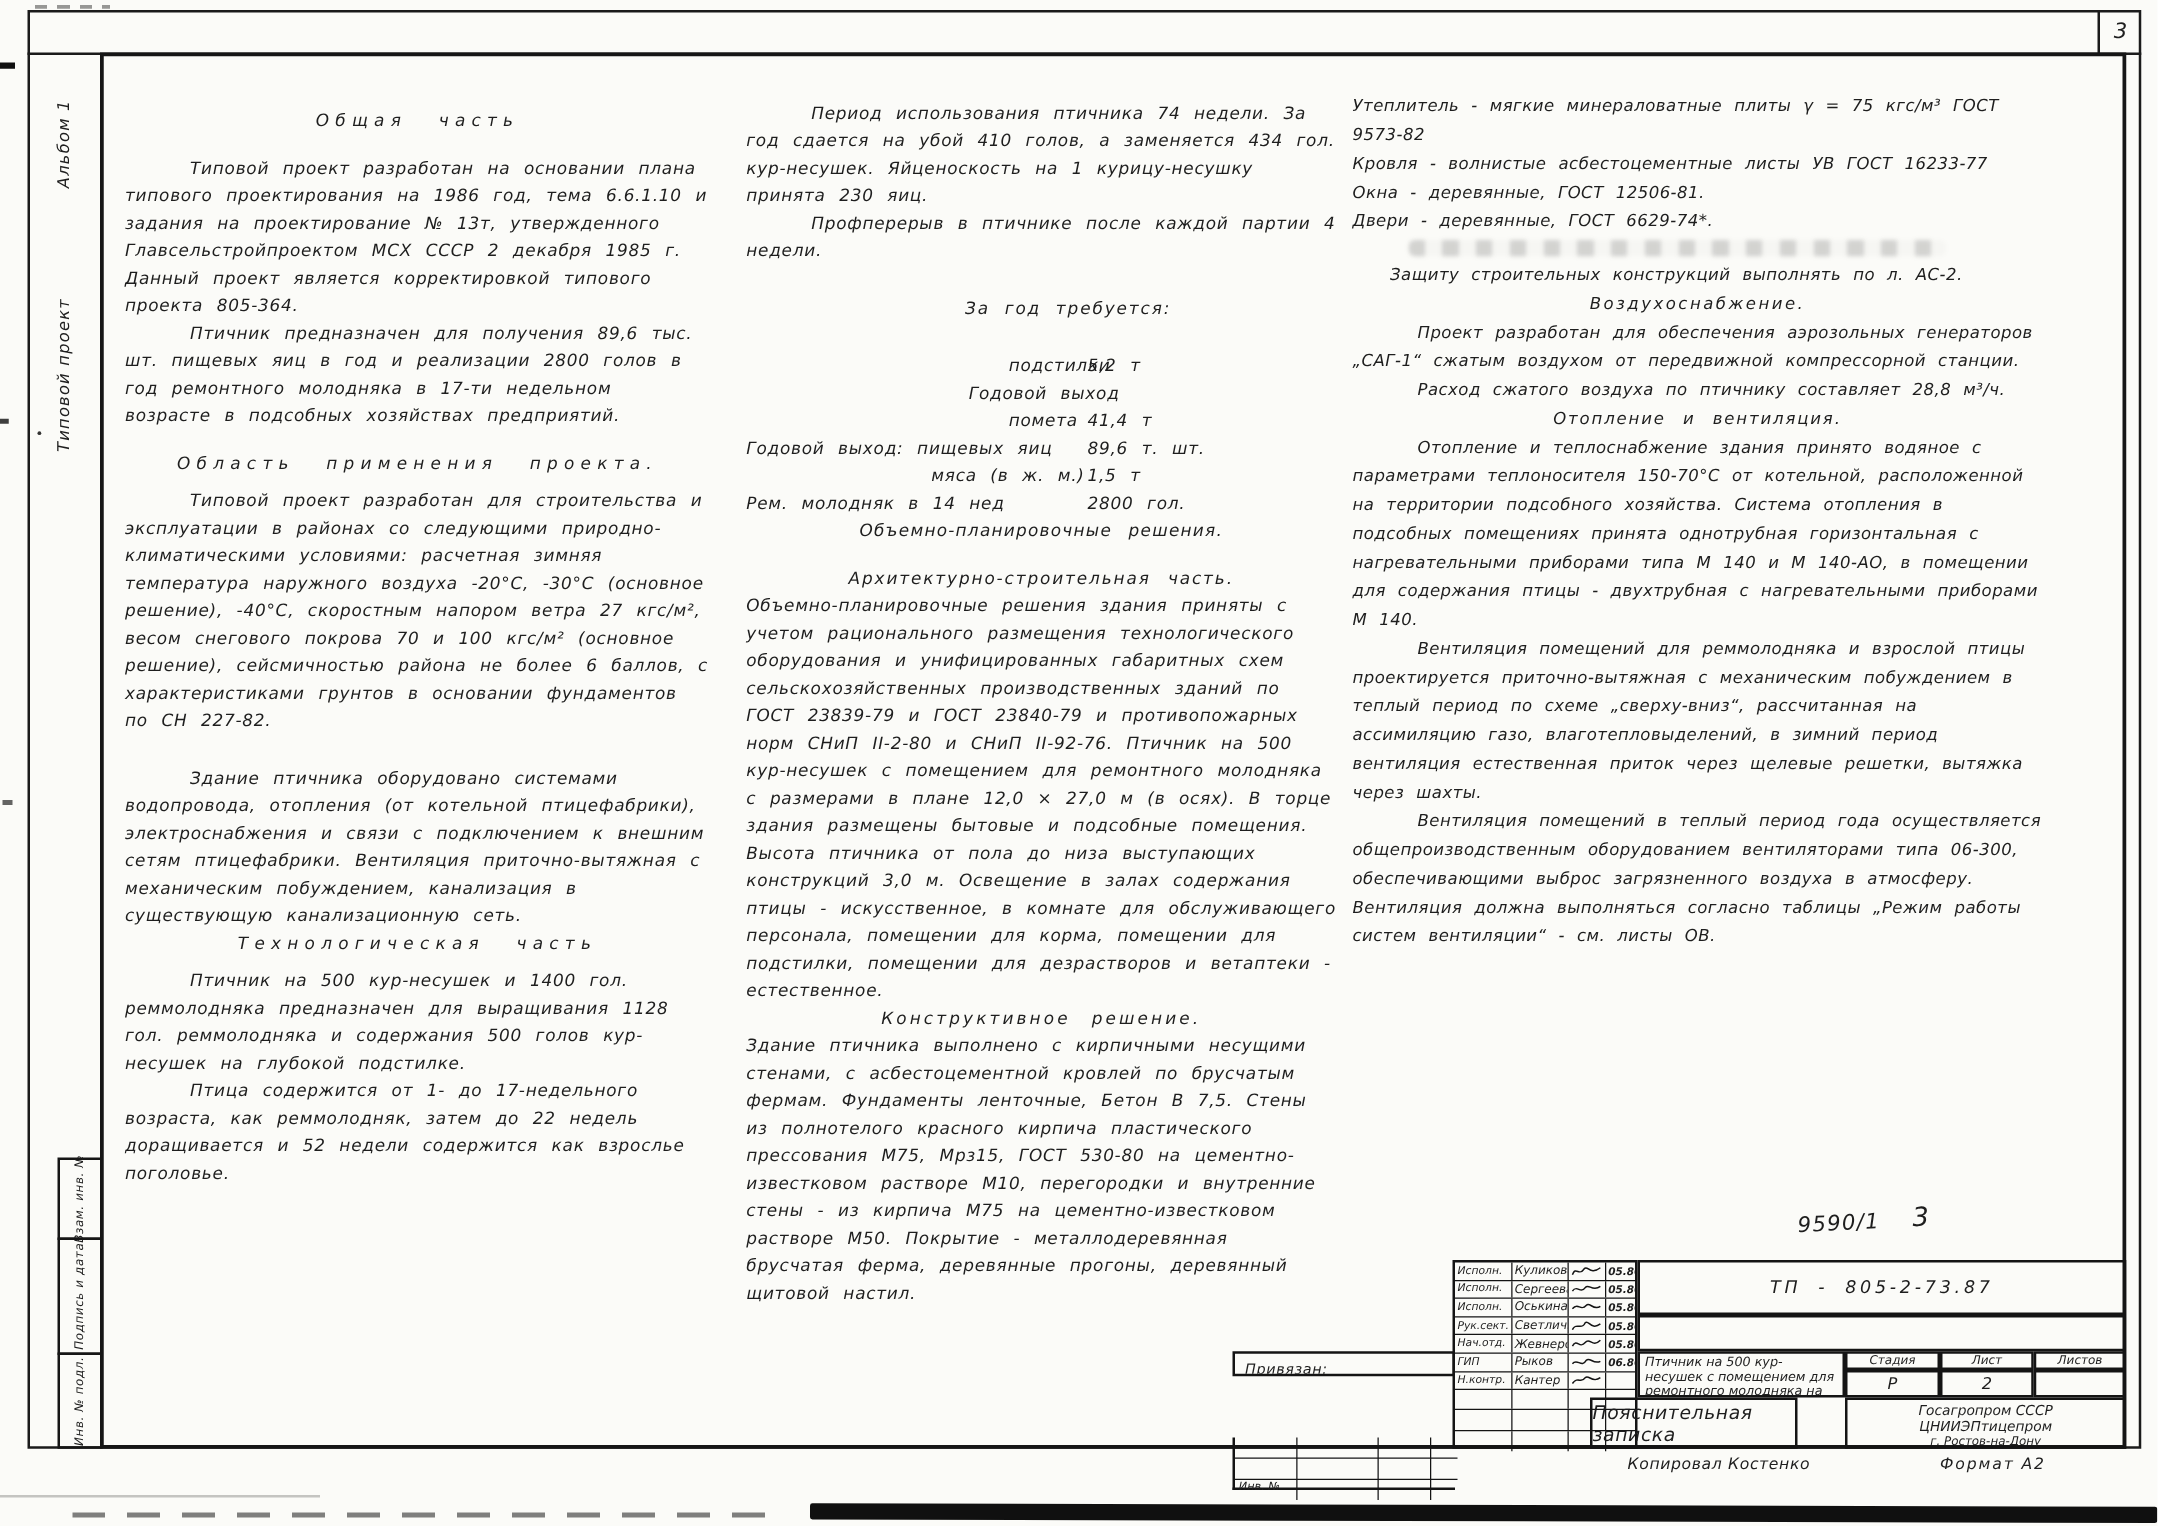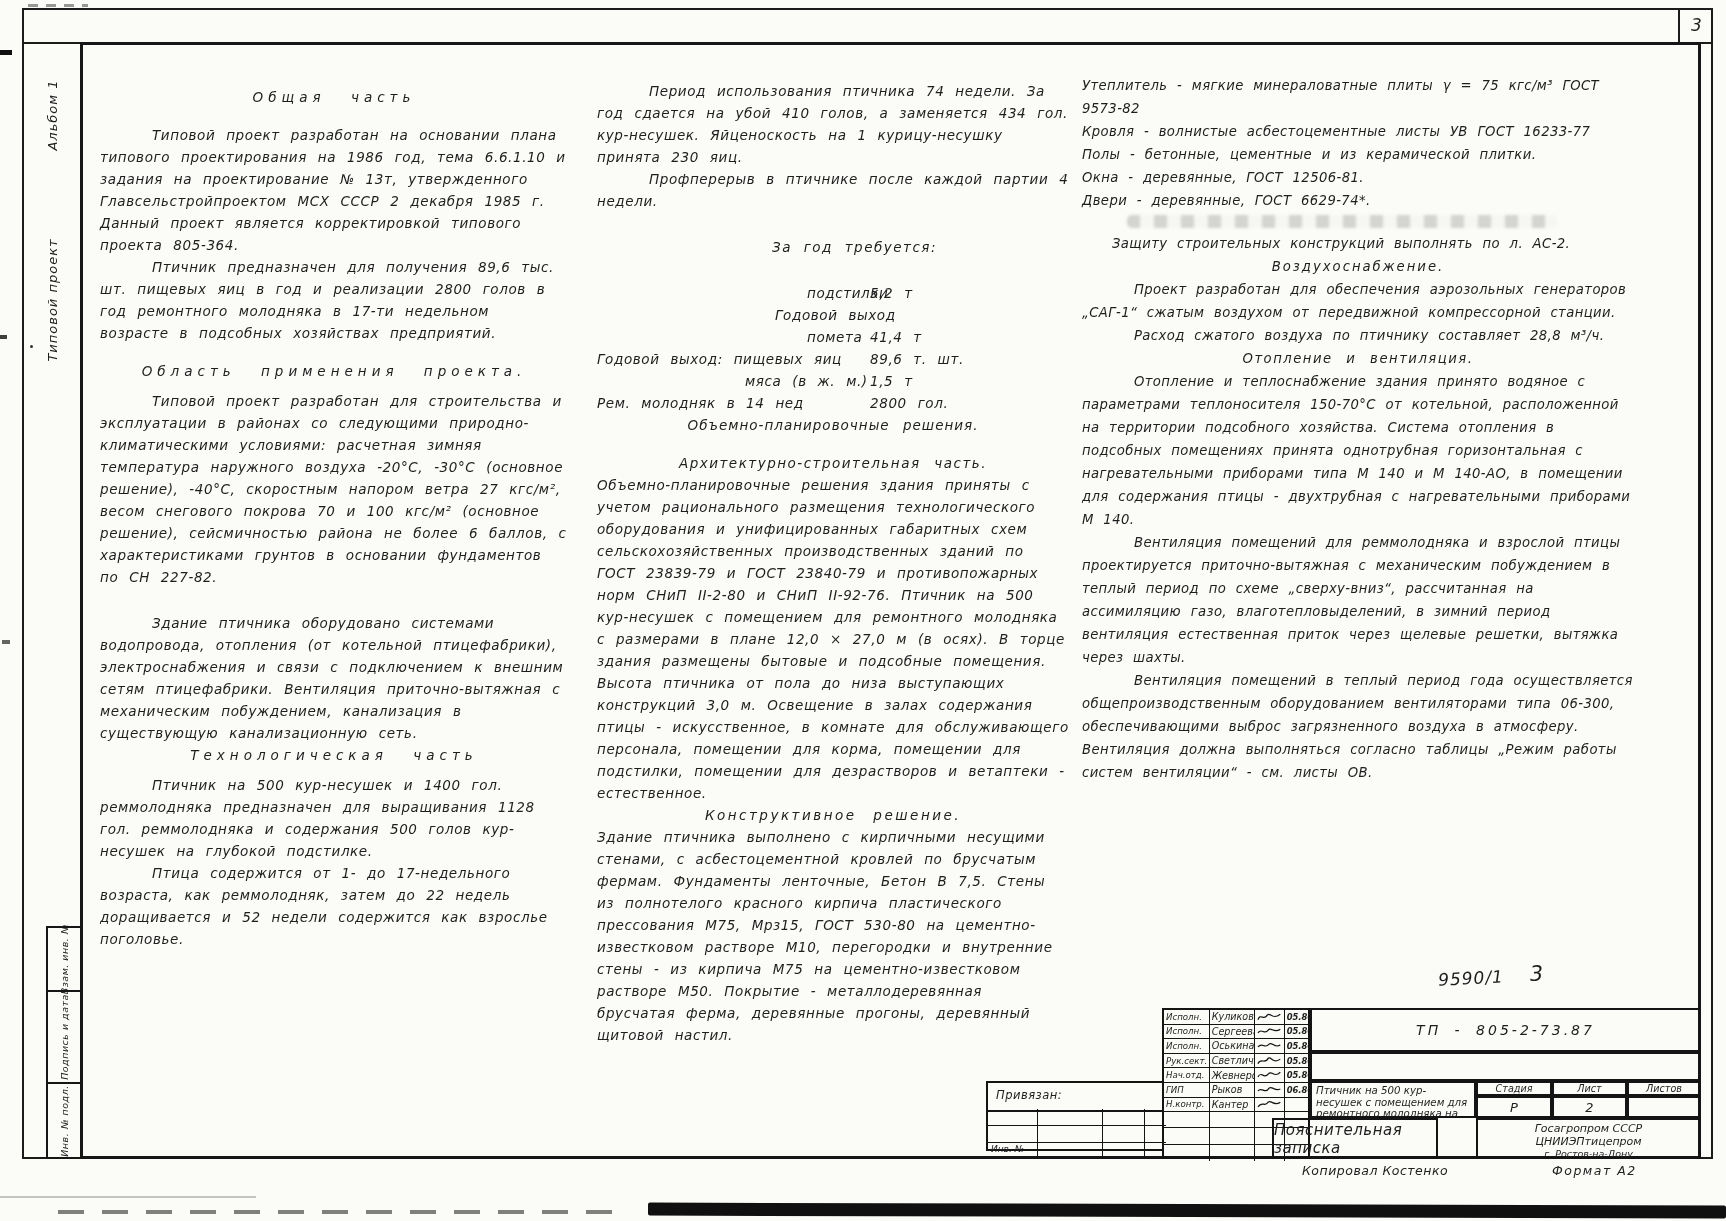--- a/index.html
+++ b/index.html
@@ -56,23 +56,23 @@
     background: repeating-linear-gradient(90deg, rgba(70,70,70,.22) 0 13px, rgba(0,0,0,.02) 13px 27px);
     filter: blur(1.6px);
   }
 
   
   .hw-num { left:1438px; top:964px; font-style:italic; transform:rotate(-3deg); font-size:17px; letter-spacing:1px; }
   .hw-num .sheet-hw { font-size:21px; margin-left:26px; }
 
   
   .tb-cell { position:absolute; border:2px solid #141414; overflow:hidden; }
-  .tb-attached-head { left:986px; top:1081px; width:178px; height:31px; font-style:italic; font-size:11.5px;
+  .tb-attached-head { left:986px; top:1081px; width:178px; height:20px; font-style:italic; font-size:11.5px;
                       padding:5px 0 0 8px; letter-spacing:.5px; }
-  .tb-grid { left:986px; top:1109px; width:178px; height:42px; border-left:2px solid #141414; border-bottom:2px solid #141414; }
+  .tb-grid { left:986px; top:1150px; width:178px; height:42px; border-left:2px solid #141414; border-bottom:2px solid #141414; }
   .tb-grid .gr { position:absolute; left:0; width:178px; border-top:1.5px solid #141414; height:0; }
   .tb-grid .gc { position:absolute; top:0; height:50px; border-left:1.5px solid #141414; width:0; }
   .tb-inv { position:absolute; left:3px; top:35px; font-style:italic; font-size:9px; white-space:nowrap; }
 
   .sigtable { left:1162px; top:1008px; width:148px; height:151px; border:2px solid #141414; }
   .srow { display:flex; height:14.6px; border-bottom:1.5px solid #141414; }
   .srow.empty { height:16.3px; }
   .srow:last-child { border-bottom:none; }
   .scell { border-right:1.5px solid #141414; overflow:hidden; font-style:italic; white-space:nowrap;
            display:flex; align-items:center; padding:0 2px; }
@@ -186,21 +186,20 @@
     <div class="hc" style="letter-spacing:1px; word-spacing:8px;">Объемно-планировочные решения.</div>
     <div class="hc mt16" style="letter-spacing:1.5px; word-spacing:8px;">Архитектурно-строительная часть.</div>
     <div>Объемно-планировочные решения здания приняты с учетом рационального размещения технологического оборудования и унифицированных габаритных схем сельскохозяйственных производственных зданий по ГОСТ 23839-79 и ГОСТ 23840-79 и противопожарных норм СНиП II-2-80 и СНиП II-92-76. Птичник на 500 кур-несушек с помещением для ремонтного молодняка с размерами в плане 12,0 × 27,0 м (в осях). В торце здания размещены бытовые и подсобные помещения. Высота птичника от пола до низа выступающих конструкций 3,0 м. Освещение в залах содержания птицы - искусственное, в комнате для обслуживающего персонала, помещении для корма, помещении для подстилки, помещении для дезрастворов и ветаптеки - естественное.</div>
     <div class="hc" style="letter-spacing:2.5px; word-spacing:10px;">Конструктивное решение.</div>
     <div>Здание птичника выполнено с кирпичными несущими стенами, с асбестоцементной кровлей по брусчатым фермам. Фундаменты ленточные, Бетон В 7,5. Стены из полнотелого красного кирпича пластического прессования М75, Мрз15, ГОСТ 530-80 на цементно-известковом растворе М10, перегородки и внутренние стены - из кирпича М75 на цементно-известковом растворе М50. Покрытие - металлодеревянная брусчатая ферма, деревянные прогоны, деревянный щитовой настил.</div>
   </div>
 
   <div class="tcol col3">
     <div>Утеплитель - мягкие минераловатные плиты γ = 75 кгс/м³ ГОСТ 9573-82</div>
     <div>Кровля - волнистые асбестоцементные листы УВ ГОСТ 16233-77</div>
-    <div>Полы - бетонные, цементные и из керамической плитки.</div>
     <div>Окна - деревянные, ГОСТ 12506-81.</div>
     <div>Двери - деревянные, ГОСТ 6629-74*.</div>
     <div class="smudge"></div>
     <div style="padding-left:30px;">Защиту строительных конструкций выполнять по л. АС-2.</div>
     <div class="hc" style="letter-spacing:2px; word-spacing:6px;">Воздухоснабжение.</div>
     <div class="para">Проект разработан для обеспечения аэрозольных генераторов „САГ-1“ сжатым воздухом от передвижной компрессорной станции.</div>
     <div class="para">Расход сжатого воздуха по птичнику составляет 28,8 м³/ч.</div>
     <div class="hc mt20" style="letter-spacing:1.5px; word-spacing:8px;">Отопление и вентиляция.</div>
     <div class="para">Отопление и теплоснабжение здания принято водяное с параметрами теплоносителя 150-70°С от котельной, расположенной на территории подсобного хозяйства. Система отопления в подсобных помещениях принята однотрубная горизонтальная с нагревательными приборами типа М 140 и М 140-АО, в помещении для содержания птицы - двухтрубная с нагревательными приборами М 140.</div>
     <div class="para">Вентиляция помещений для реммолодняка и взрослой птицы проектируется приточно-вытяжная с механическим побуждением в теплый период по схеме „сверху-вниз“, рассчитанная на ассимиляцию газо, влаготепловыделений, в зимний период вентиляция естественная приток через щелевые решетки, вытяжка через шахты.</div>

